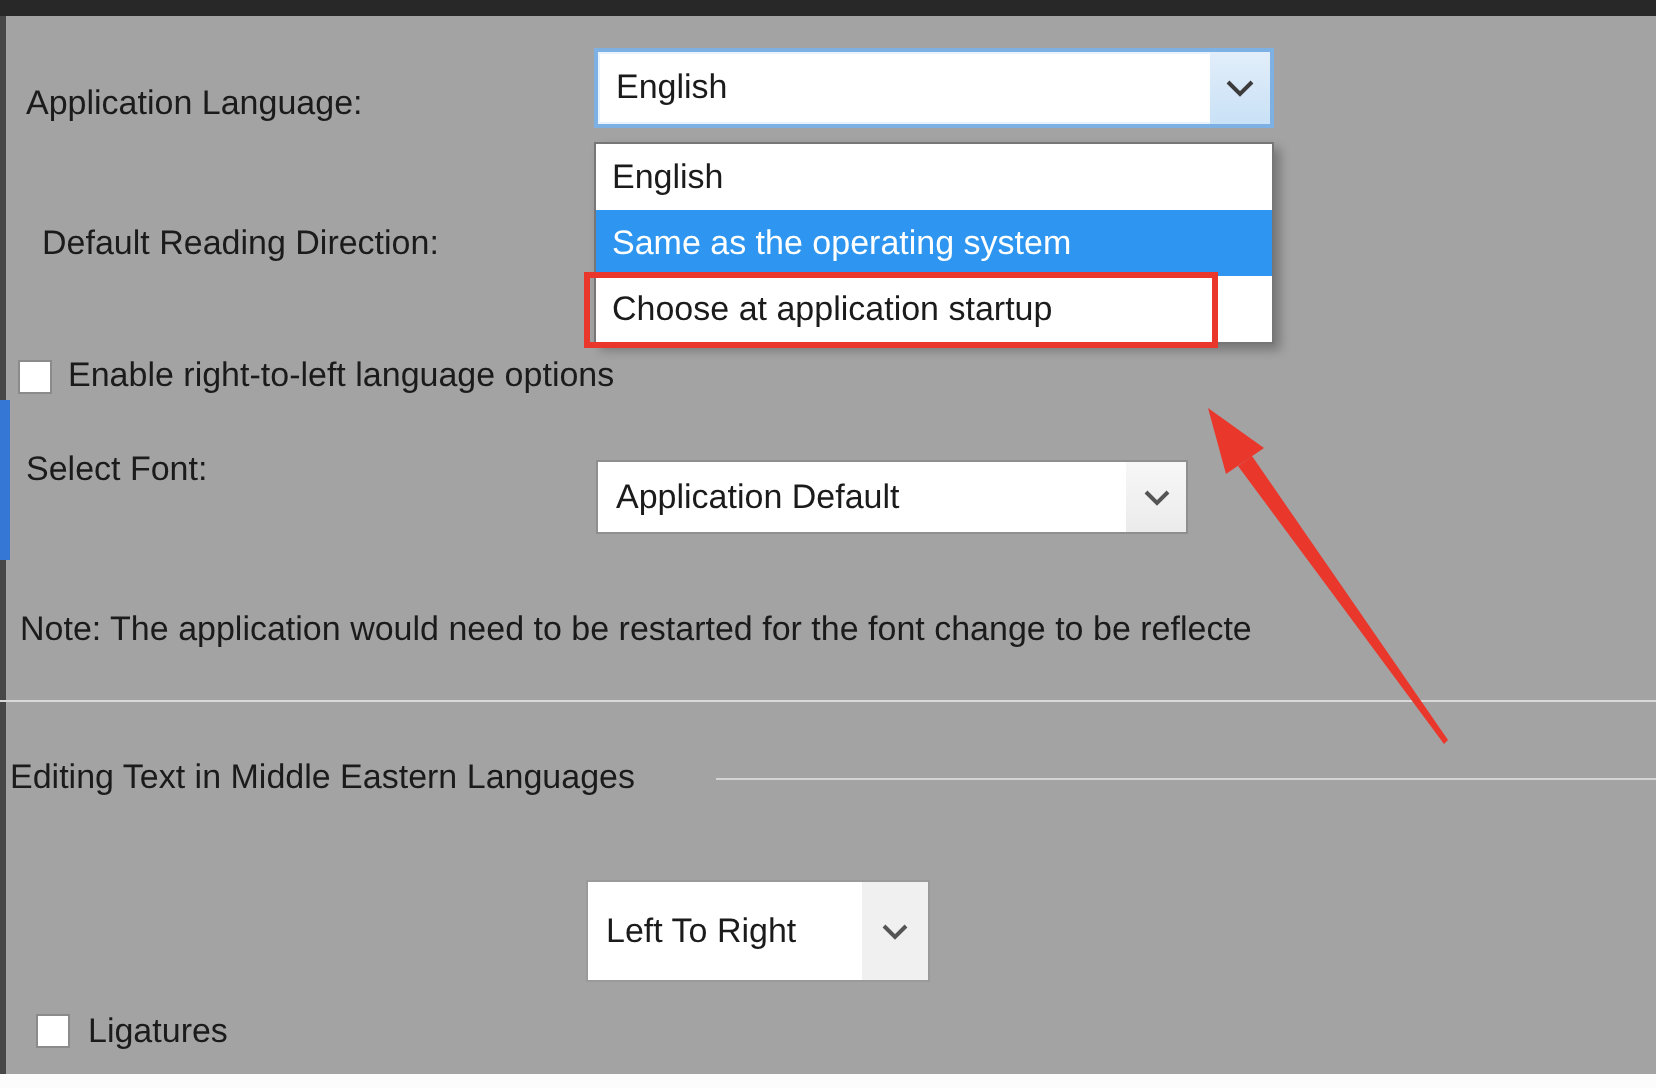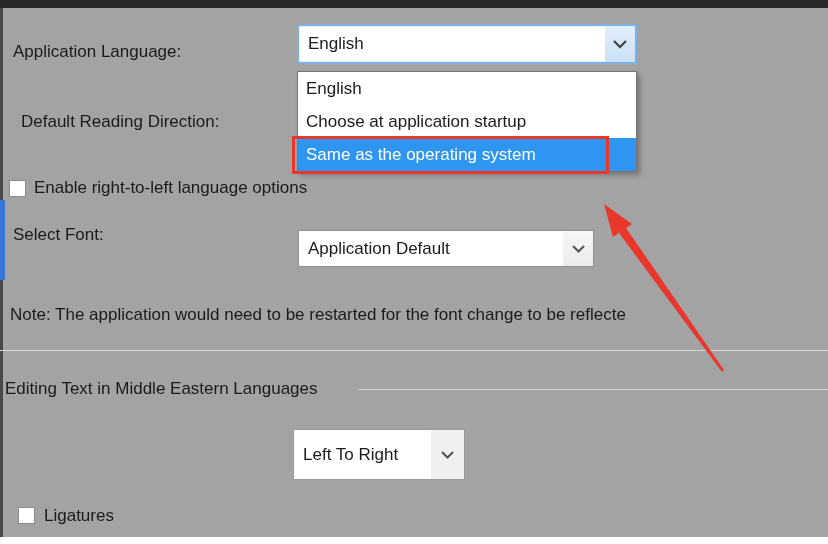--- a/index.html
+++ b/index.html
@@ -26,21 +26,21 @@
   
   #lang-list{left:297px;top:71px;width:340px;height:101px;background:#fff;border:1px solid #767676;box-sizing:border-box;box-shadow:3px 3px 5px rgba(0,0,0,0.28);display:flex;flex-direction:column;}
   .opt{height:33px;display:flex;align-items:center;padding-left:8px;white-space:nowrap;}
   .opt.sel{background:var(--highlight-blue,#2e96f0);color:#fff;}
   
   #redbox{left:292px;top:136px;width:317px;height:38px;border:3px solid var(--annotation-red,#ea372c);box-sizing:border-box;z-index:6;pointer-events:none;}
   
   .checkbox{width:17px;height:17px;background:#fff;border:1px solid #8b8b8b;box-sizing:border-box;}
   
   #combo-font{left:298px;top:230px;width:296px;height:37px;}
-  #combo-dir{left:293px;top:429px;width:172px;height:51px;border-color:#9a9a9a;}
+  #combo-dir{left:293px;top:440px;width:172px;height:51px;border-color:#9a9a9a;}
   #combo-dir .chev{width:33px;background:#f0f0f0;}
   
   .hline{height:1px;background:#d9d9d9;}
   #divider-main{left:0;top:350px;width:828px;}
   #group-line{left:358px;top:389px;width:470px;background:#d4d4d4;}
   #bottomstrip{left:0;top:537px;width:828px;height:7px;background:#fcfcfc;}
   
   #note{left:10px;top:305px;width:818px;overflow:hidden;}
   
   #arrow-svg{left:0;top:0;width:828px;height:544px;pointer-events:none;z-index:7;}
@@ -61,22 +61,22 @@
     <div class="txt">English</div>
     <div class="chev">
       <svg width="14" height="9" viewBox="0 0 14 9">
           <polyline points="1,1 7,7 13,1" fill="none" stroke="#3c3c3c" stroke-width="2"></polyline>
         </svg>
     </div>
   </div>
 
   <div class="abs" id="lang-list">
     <div class="opt">English</div>
+    <div class="opt sel">Same as the operating system</div>
     <div class="opt">Choose at application startup</div>
-    <div class="opt sel">Same as the operating system</div>
   </div>
   <div class="abs" id="redbox"></div>
 
   <div class="abs label" style="left:21px;top:112px;text-align:right;">Default Reading Direction:</div>
 
   <div class="abs checkbox" style="left:9px;top:180px;"></div>
   <div class="abs label" style="left:34px;top:178px;">Enable right-to-left language options</div>
 
   <div class="abs label" style="left:13px;top:225px;">Select Font:</div>
   <div class="abs combo" id="combo-font">

